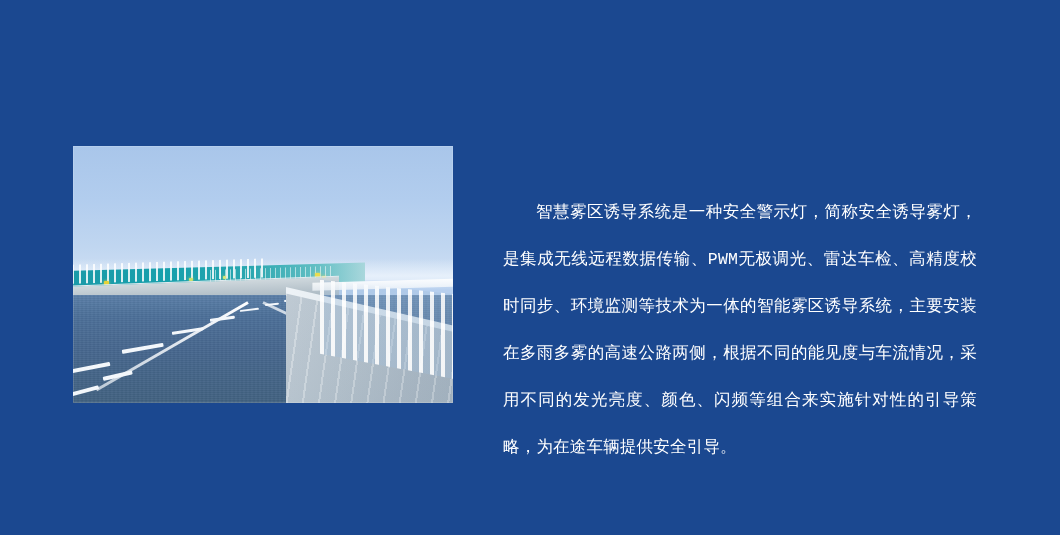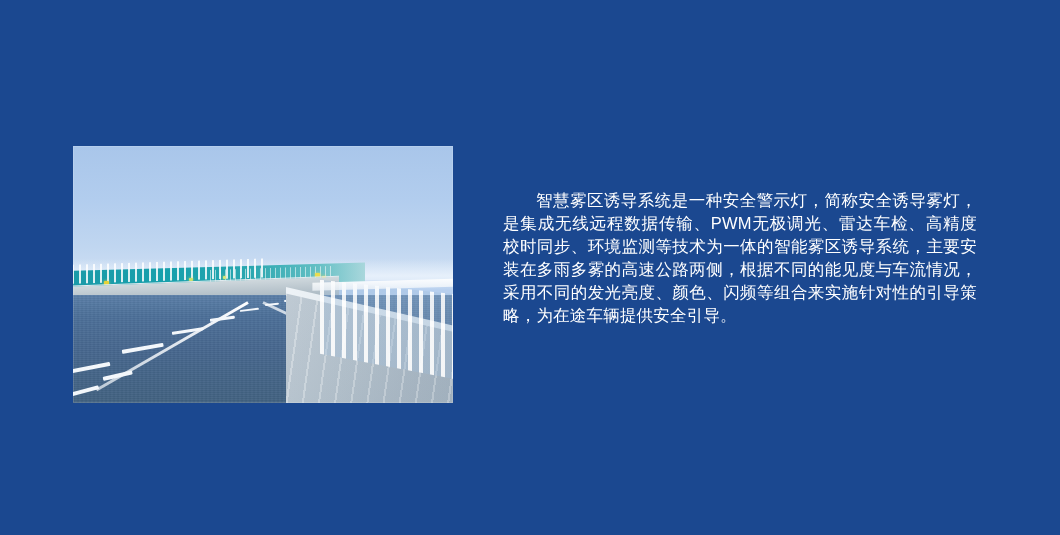--- a/index.html
+++ b/index.html
@@ -262,26 +262,26 @@
   }
 
   
   .copy {
     position: absolute;
     left: 503px;
     top: 172px;
     width: 474px;
     color: #ffffff;
     font-size: 16.5px;
-    line-height: 23px;
+    line-height: 47px;
     letter-spacing: .2px;
     text-align: justify;
     text-justify: inter-character;
     text-indent: 2em;
-    font-family: Liberation Sans, sans-serif;
+    font-family: Liberation Mono, monospace;
   }
 </style>
 </head>
 <body>
 
 <div class="slide">
 
   <div class="photo-frame">
     <div class="photo">
 

